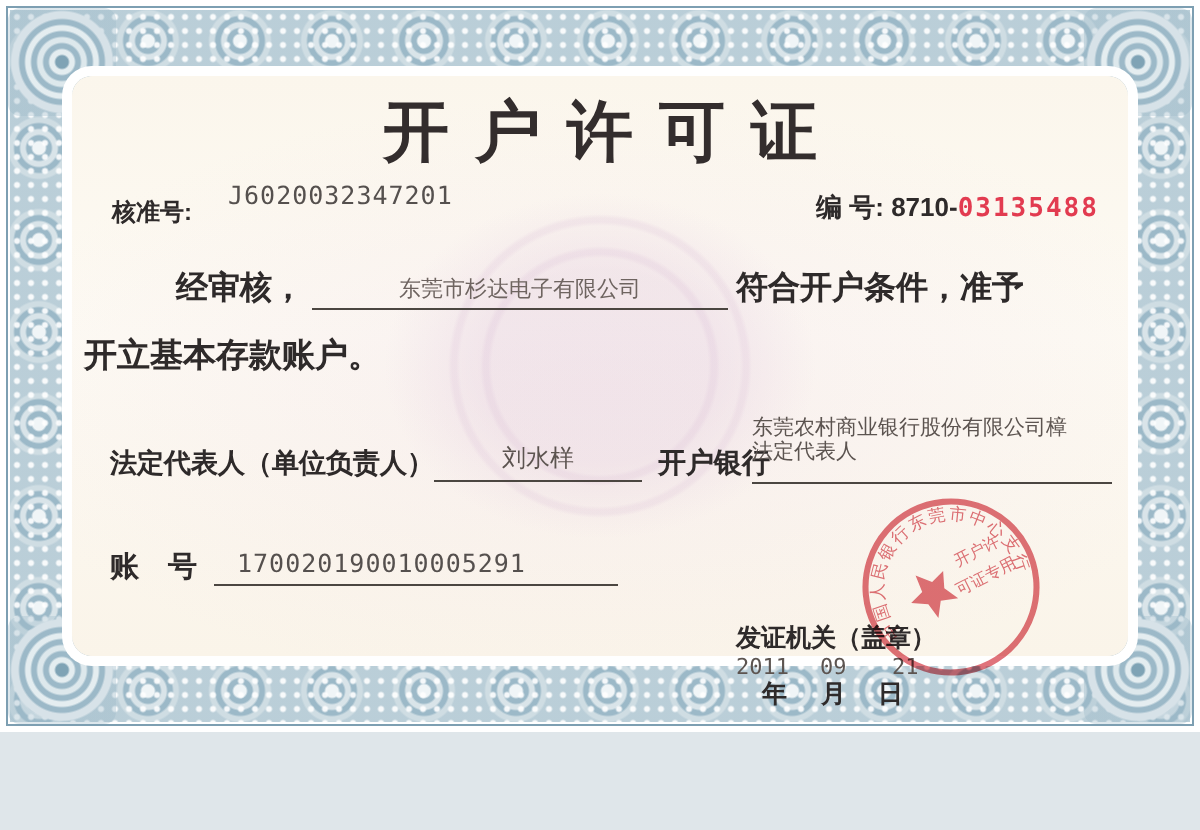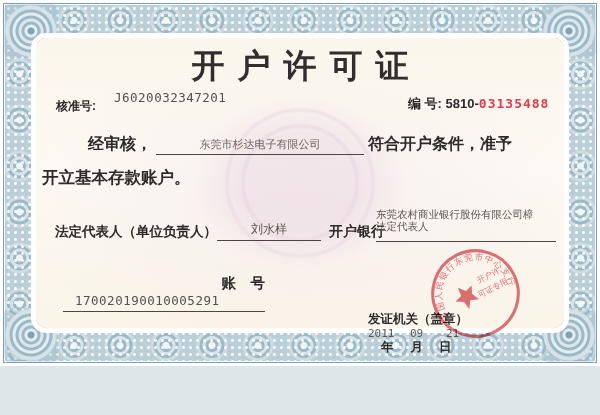--- a/index.html
+++ b/index.html
@@ -69,21 +69,21 @@
   .body-line2{left:42px;top:167px;font-size:16.5px;}
   .rep-row{left:55px;top:221px;font-size:13.5px;display:flex;align-items:flex-end;}
   .rep-field{width:104px;font-size:12px;color:#5c5450;padding-bottom:2px;}
   .bank-label{margin-left:8px;font-size:14px;}
   .bank-field{
     position:absolute;left:376px;top:208px;width:180px;z-index:5;
     border-bottom:1px solid #4b4641;padding-bottom:9px;
     font-size:10.5px;line-height:12px;color:#5c5450;white-space:normal;
     font-family:"DejaVu Sans Mono","Liberation Mono",monospace;
   }
-  .acct-row{left:55px;top:274px;font-size:14.5px;display:flex;align-items:flex-end;flex-direction:column;}
+  .acct-row{left:55px;top:274px;font-size:14.5px;display:flex;align-items:flex-end;}
   .acct-field{width:190px;font-size:12.5px;letter-spacing:.5px;color:#55504e;padding-bottom:3px;margin-left:8px;text-align:left;padding-left:12px;}
   .issuer{left:368px;top:311px;font-size:12.5px;}
   .date-nums{left:368px;top:327px;font-size:11px;color:#5c5450;font-family:"DejaVu Sans Mono",monospace;}
   .date-nums span{display:inline-block;}
   .dn-y{width:30px;} .dn-m{margin-left:12px;width:18px;} .dn-d{margin-left:18px;}
   .date-labels{left:381px;top:339px;font-size:12.5px;}
   .date-labels span{display:inline-block;}
   .dl-m{margin-left:17px;} .dl-d{margin-left:16px;}
   
   .seal{
@@ -108,21 +108,21 @@
 
   <div class="paper"></div>
 
   <div class="txt title">开户许可证</div>
 
   <div class="txt label approval-label">核准号:</div>
   <div class="txt value approval-value">J6020032347201</div>
 
   <div class="txt serial">
     <span class="label">编 号:</span>
-    <span class="label">5810-</span><span class="red">03135488</span>
+    <span class="label">8710-</span><span class="red">03135488</span>
   </div>
 
   <div class="txt body-line1">
     <span class="label">经审核，</span>
     <span class="field company-field">东莞市杉达电子有限公司</span>
     <span class="label">符合开户条件，准予</span>
   </div>
   <div class="txt rep-row">
     <span class="label">法定代表人（单位负责人）</span>
     <span class="field rep-field value">刘水样</span>

